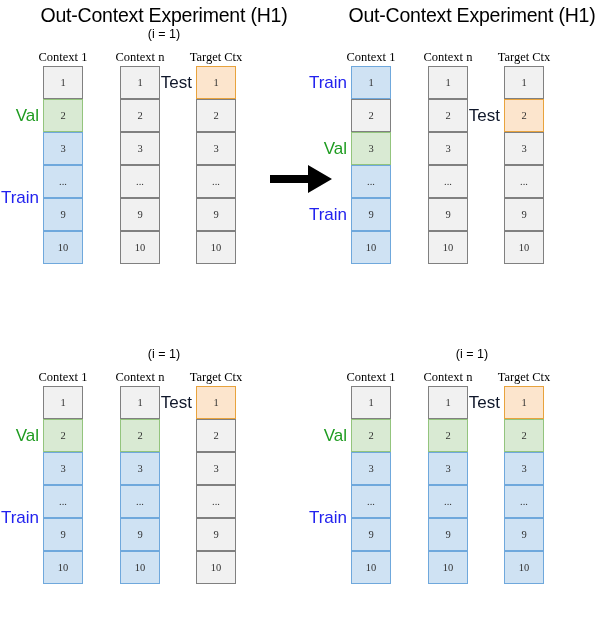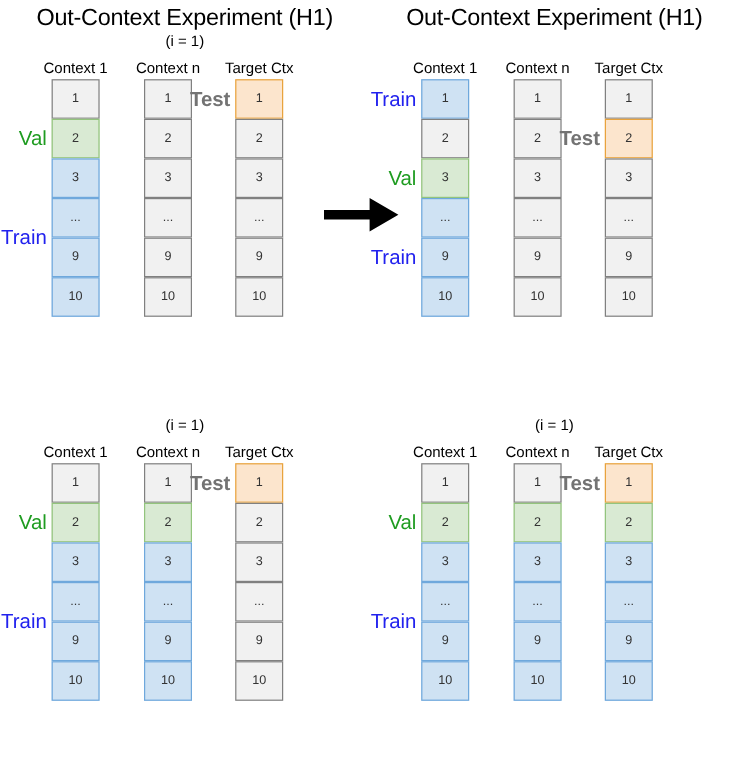--- a/index.html
+++ b/index.html
@@ -6,41 +6,41 @@
   body{
     width:616px;height:640px;
     background:#ffffff;
     font-family:"Liberation Sans", sans-serif;
     color:#000;
     overflow:hidden;
     position:relative;
   }
   #figure{position:relative;width:616px;height:640px;}
 
-  .panel{position:absolute;width:308px;height:320px;}
+  .panel{position:absolute;width:308px;height:320px;padding-left:20px;}
   .panel-title{
     position:absolute;left:0;right:0;top:4px;
     text-align:center;
     font-size:19.5px;
     line-height:23px;
     letter-spacing:-0.2px;
     white-space:nowrap;
     color:#000;
   }
   .panel-subtitle{
     position:absolute;left:0;right:0;top:27px;
     text-align:center;
     font-size:12.5px;
     line-height:15px;
     color:#000;
   }
 
   .grid{position:absolute;left:0;top:0;width:308px;height:320px;}
 
-  .col{position:absolute;width:40px;}
+  .col{position:absolute;width:40px;font-family:Liberation Serif, serif;}
   .col-header{
     position:absolute;
     top:-16px;left:-19px;width:78px;
     text-align:center;
     font-size:12.5px;
     line-height:14px;
     white-space:nowrap;
     color:#000;
   }
   .cell{
@@ -59,21 +59,21 @@
 
   .side-label{
     position:absolute;
     font-size:17px;
     line-height:17px;
     white-space:nowrap;
     text-align:right;
   }
   .side-label.val{color:#1f9c21;}
   .side-label.train{color:#2222ee;}
-  .side-label.test{color:#737373;font-weight:bold;}
+  .side-label.test{color:#0f172a;}
 
   .arrow{position:absolute;}
   .arrow svg{display:block;}
 </style>
 </head>
 <body>
 
 <div id="figure">
     <div class="panel" style="left: 0px; top: 0px;">
       <div class="panel-title">Out-Context Experiment (H1)</div>

